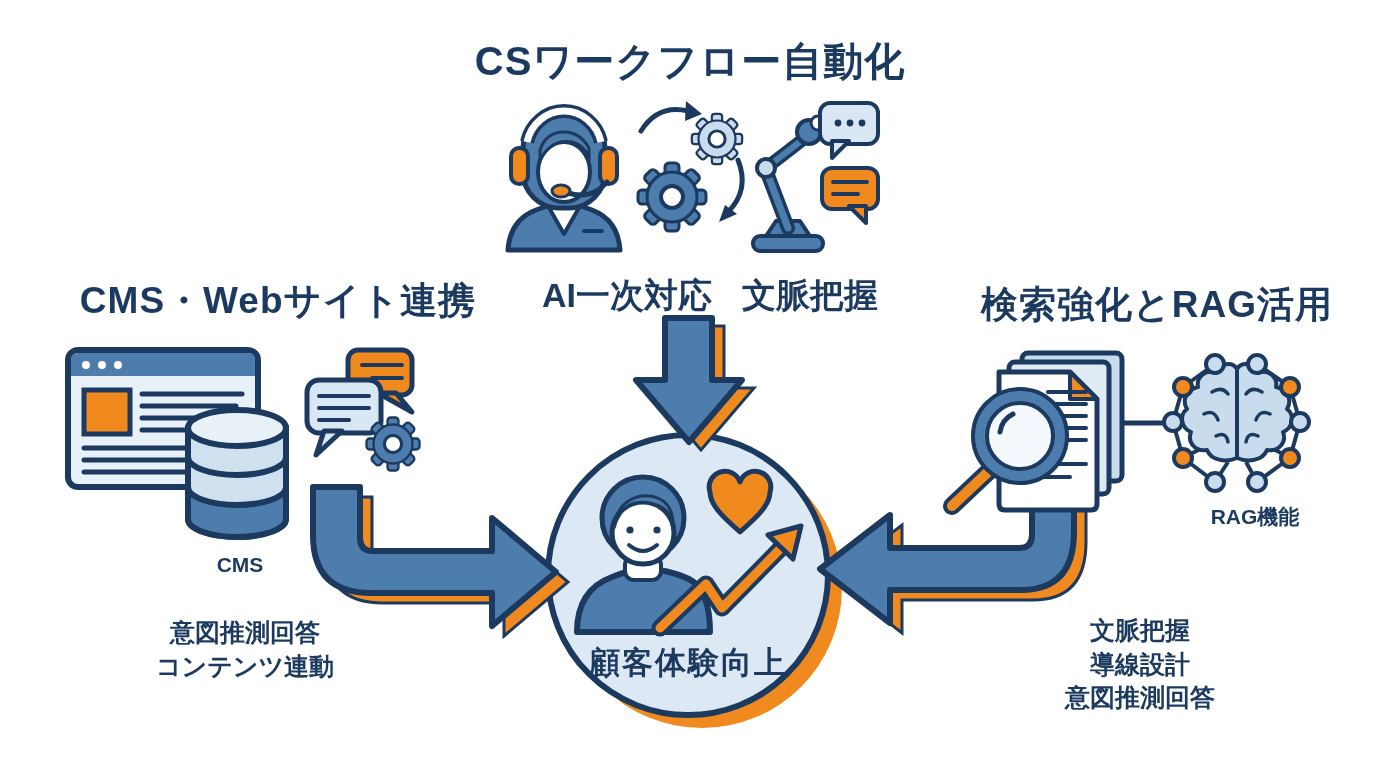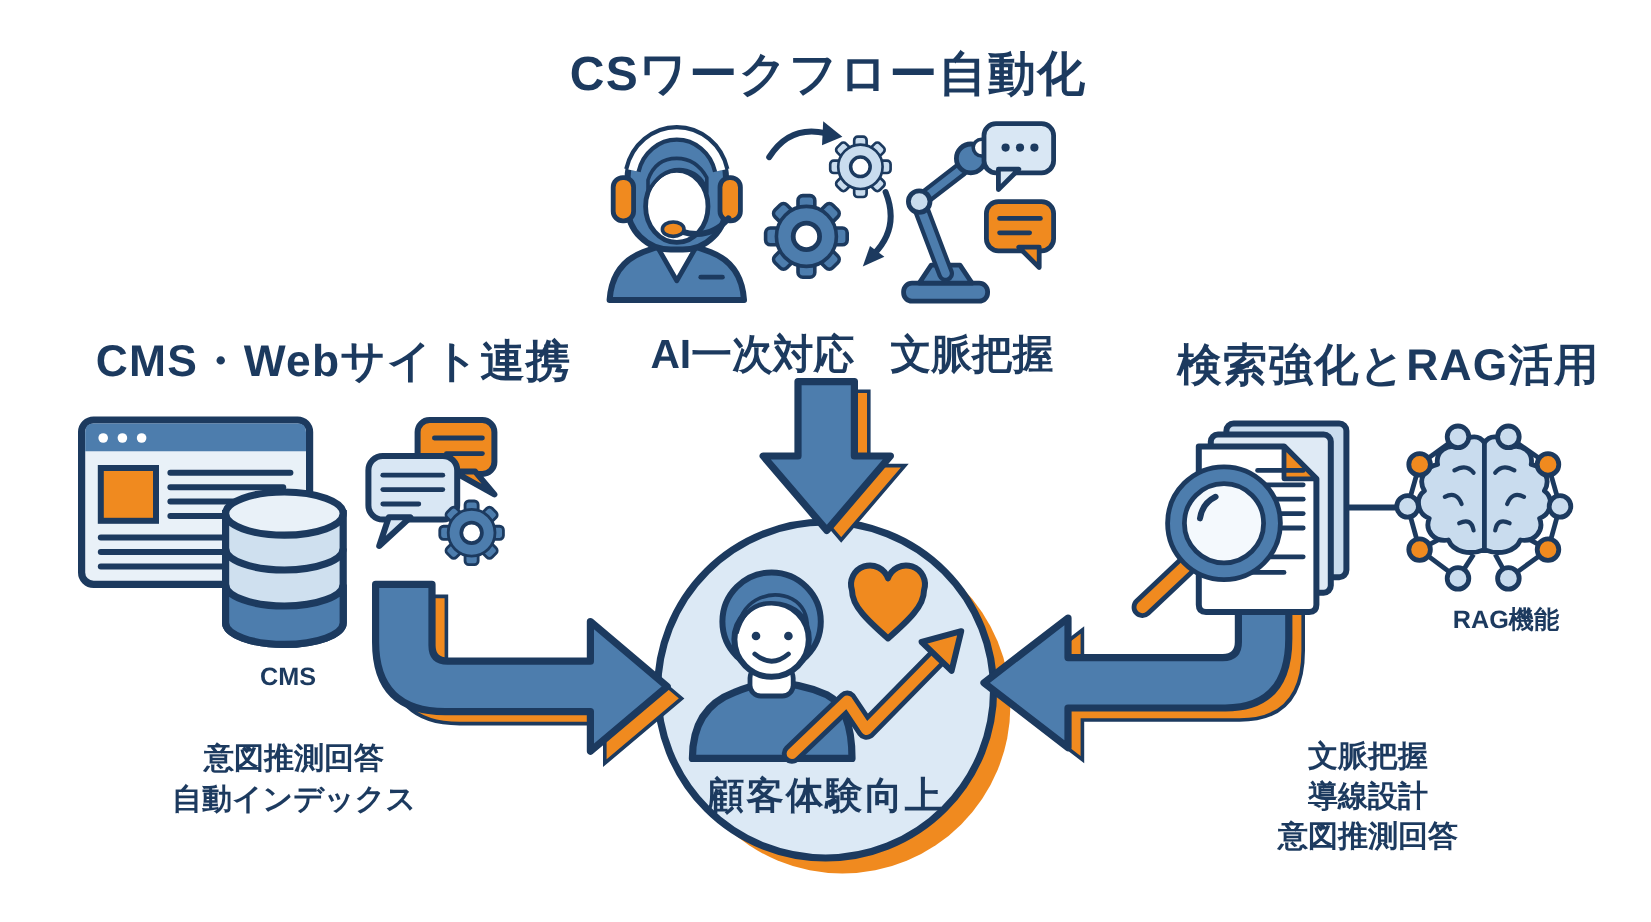--- a/index.html
+++ b/index.html
@@ -233,21 +233,21 @@
   </div>
 
   <div class="txt title" style="left:48px;top:276px;width:400px;margin-left:30px;">CMS・Webサイト連携</div>
 
   <div class="txt label" style="left:125px;top:552px;width:230px;">
     <div>CMS</div>
   </div>
 
   <div class="txt bullets" style="left:105px;top:616px;width:280px;">
     <div>意図推測回答</div>
-    <div>自動インデックス</div>
+    <div>コンテンツ連動</div>
   </div>
 
   <div class="txt title" style="left:957px;top:280px;width:400px;">検索強化とRAG活用</div>
 
   <div class="txt label" style="left:1150px;top:504px;width:210px;">RAG機能</div>
 
   <div class="txt bullets" style="left:1000px;top:614px;width:280px;">
     <div>文脈把握</div>
     <div>導線設計</div>
     <div>意図推測回答</div>

